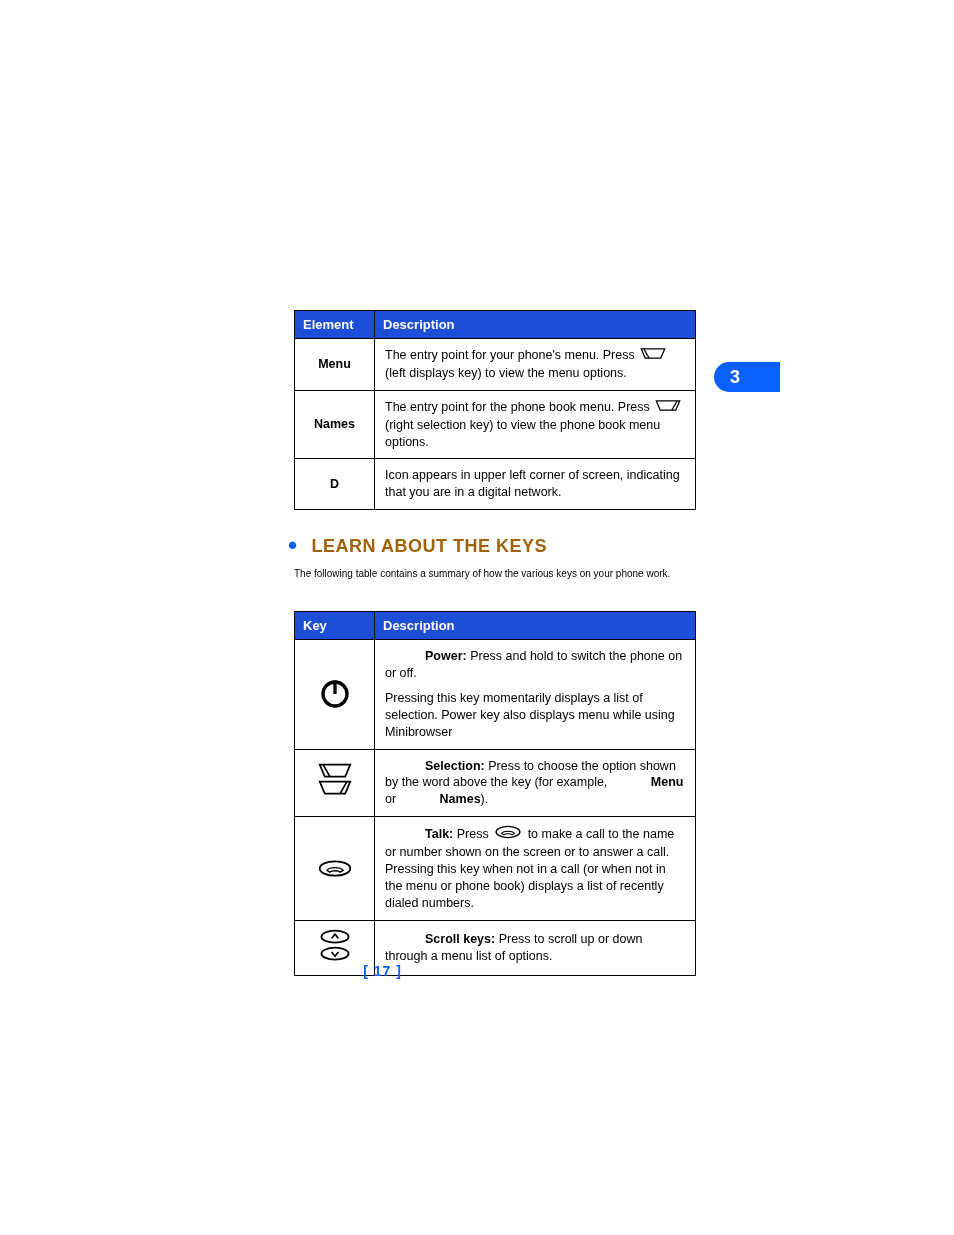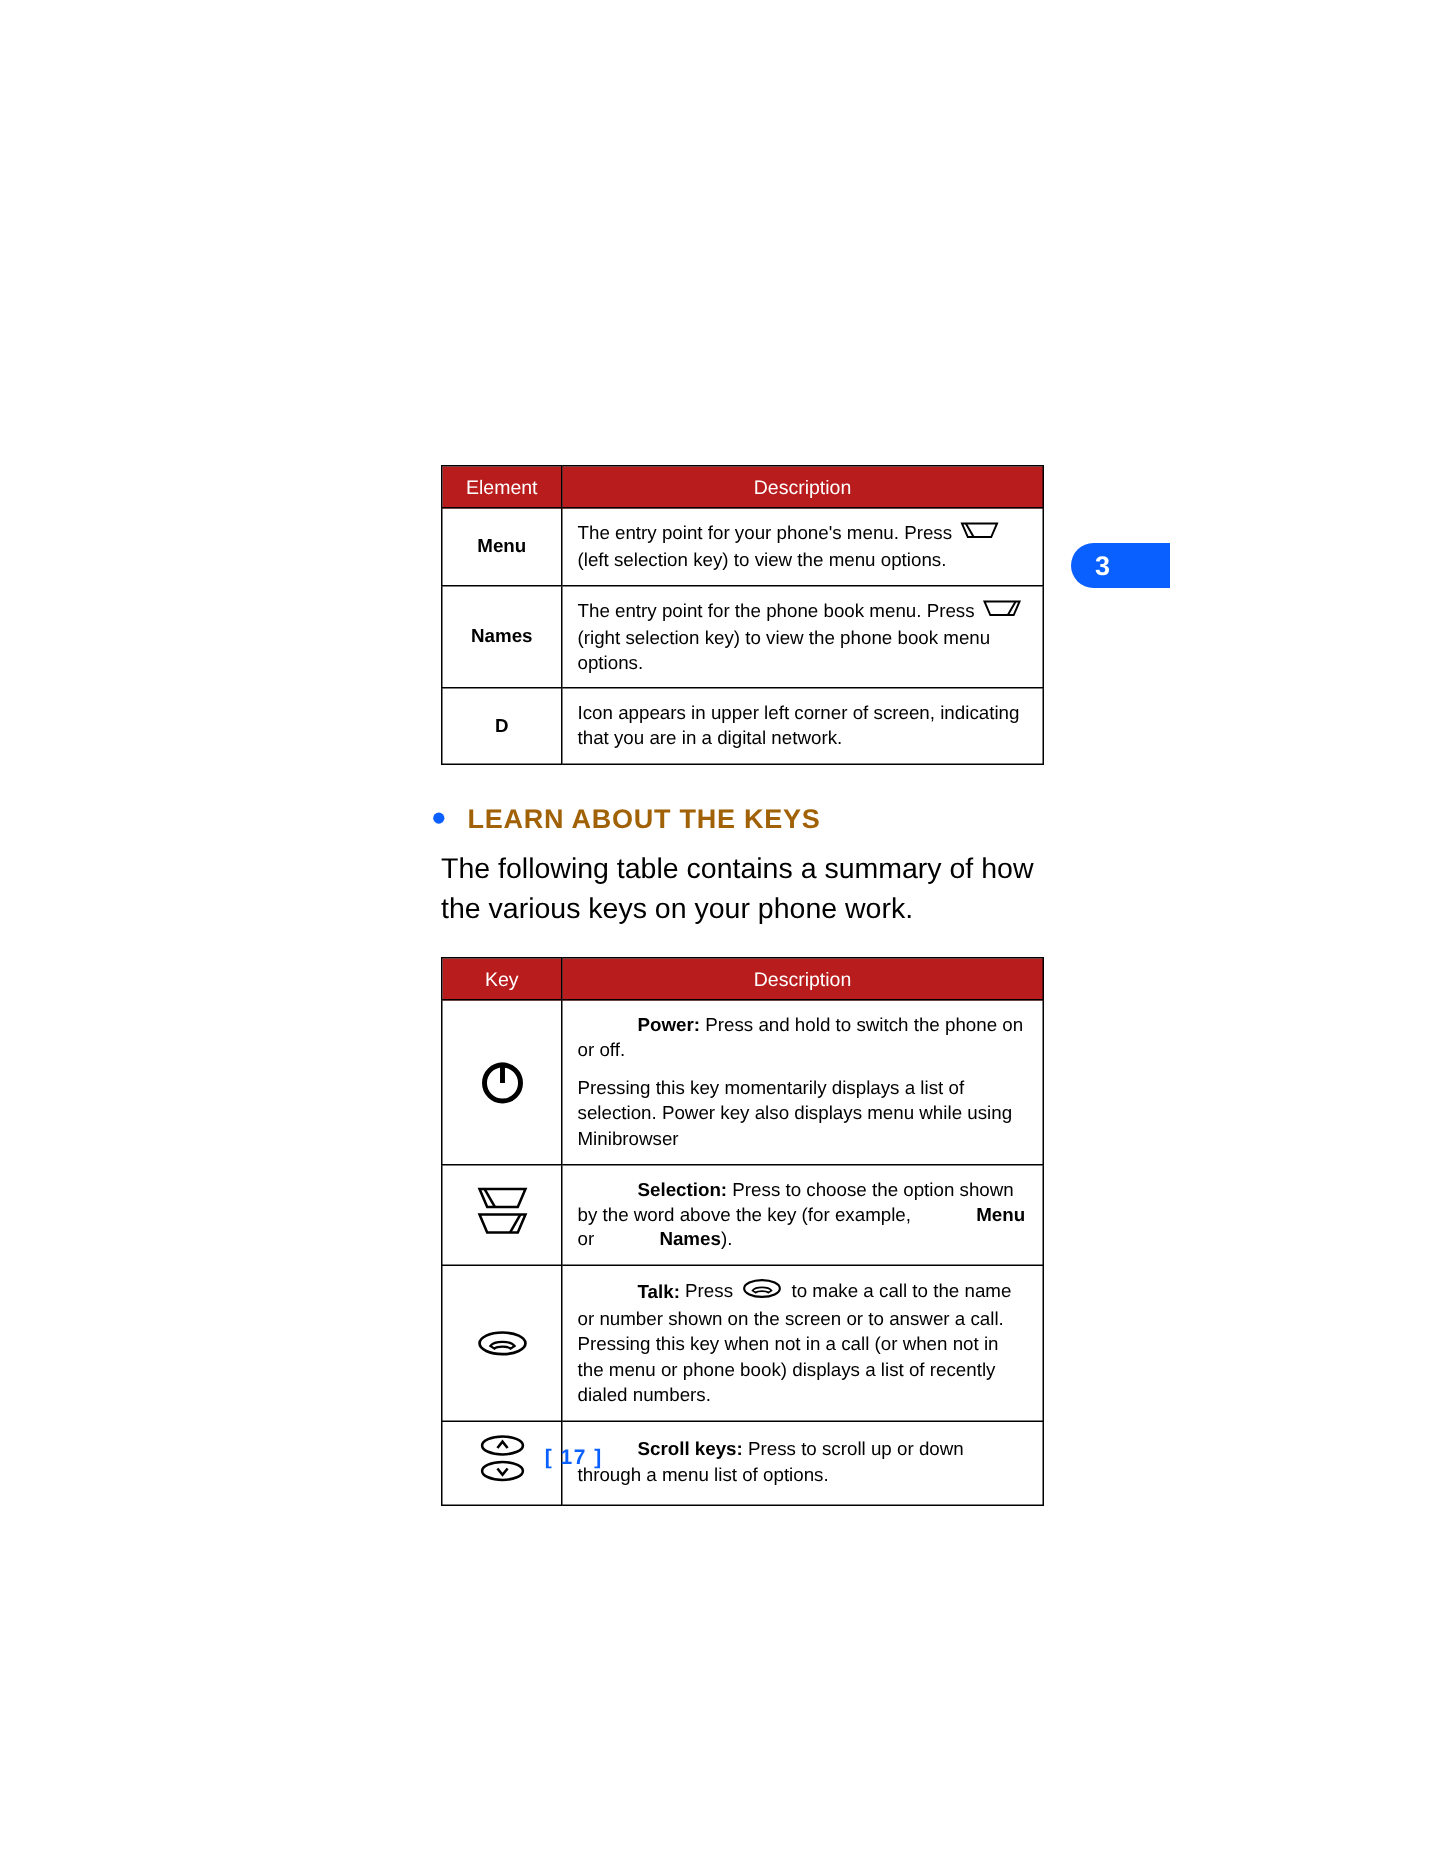--- a/index.html
+++ b/index.html
@@ -22,27 +22,27 @@
     left: 294px;
     top: 310px;
     width: 402px;
   }
   table.grid {
     border-collapse: collapse;
     width: 100%;
     table-layout: fixed;
   }
   table.grid th {
-    background: #b91c1c;
+    background: #1d4ed8;
     color: #ffffff;
-    font-weight: 400;
+    font-weight: 700;
     font-size: 13px;
     padding: 6px 8px;
     border: 1px solid #000;
-    text-align: center;
+    text-align: left;
   }
   table.grid td {
     border: 1px solid #000;
     font-size: 12.5px;
     line-height: 1.35;
     padding: 8px 10px;
     vertical-align: middle;
   }
   table.grid col.c-key { width: 80px; }
   table.grid col.c-desc { width: auto; }
@@ -75,23 +75,23 @@
   .section-heading::before {
     content: "•";
     color: #0a5fff;
     font-size: 26px;
     line-height: 0;
     position: relative;
     top: -2px;
     left: -6px;
   }
   .body-text {
-    font-size: 19px;
+    font-size: 10px;
     line-height: 1.4;
-    margin: 8px 0 18px 0;
+    margin: 8px 0 30px 0;
   }
   .desc b { font-weight: 700; padding-left: 40px; }
   .inline-icon {
     display: inline-block;
     vertical-align: middle;
     margin: 0 2px;
   }
   .side-tab {
     position: absolute;
     left: 714px;
@@ -144,21 +144,21 @@
       <tr>
         <td class="el-label">Menu</td>
         <td class="desc">
           <span>The entry point for your phone's menu. Press </span>
           <span class="inline-icon">
             <svg viewBox="0 0 40 18" width="26" height="13">
                   <path d="M2 2 L38 2 L32 16 L8 16 Z" fill="none" stroke="#000" stroke-width="2"></path>
                   <path d="M6 2 L14 16" stroke="#000" stroke-width="2"></path>
                 </svg>
           </span>
-          <span> (left selection key) to view the menu options.</span>
+          <span> (left displays key) to view the menu options.</span>
         </td>
       </tr>
       <tr>
         <td class="el-label">Names</td>
         <td class="desc">
           <span>The entry point for the phone book menu. Press </span>
           <span class="inline-icon">
             <svg viewBox="0 0 40 18" width="26" height="13">
                   <path d="M2 2 L38 2 L32 16 L8 16 Z" fill="none" stroke="#000" stroke-width="2"></path>
                   <path d="M34 2 L26 16" stroke="#000" stroke-width="2"></path>

